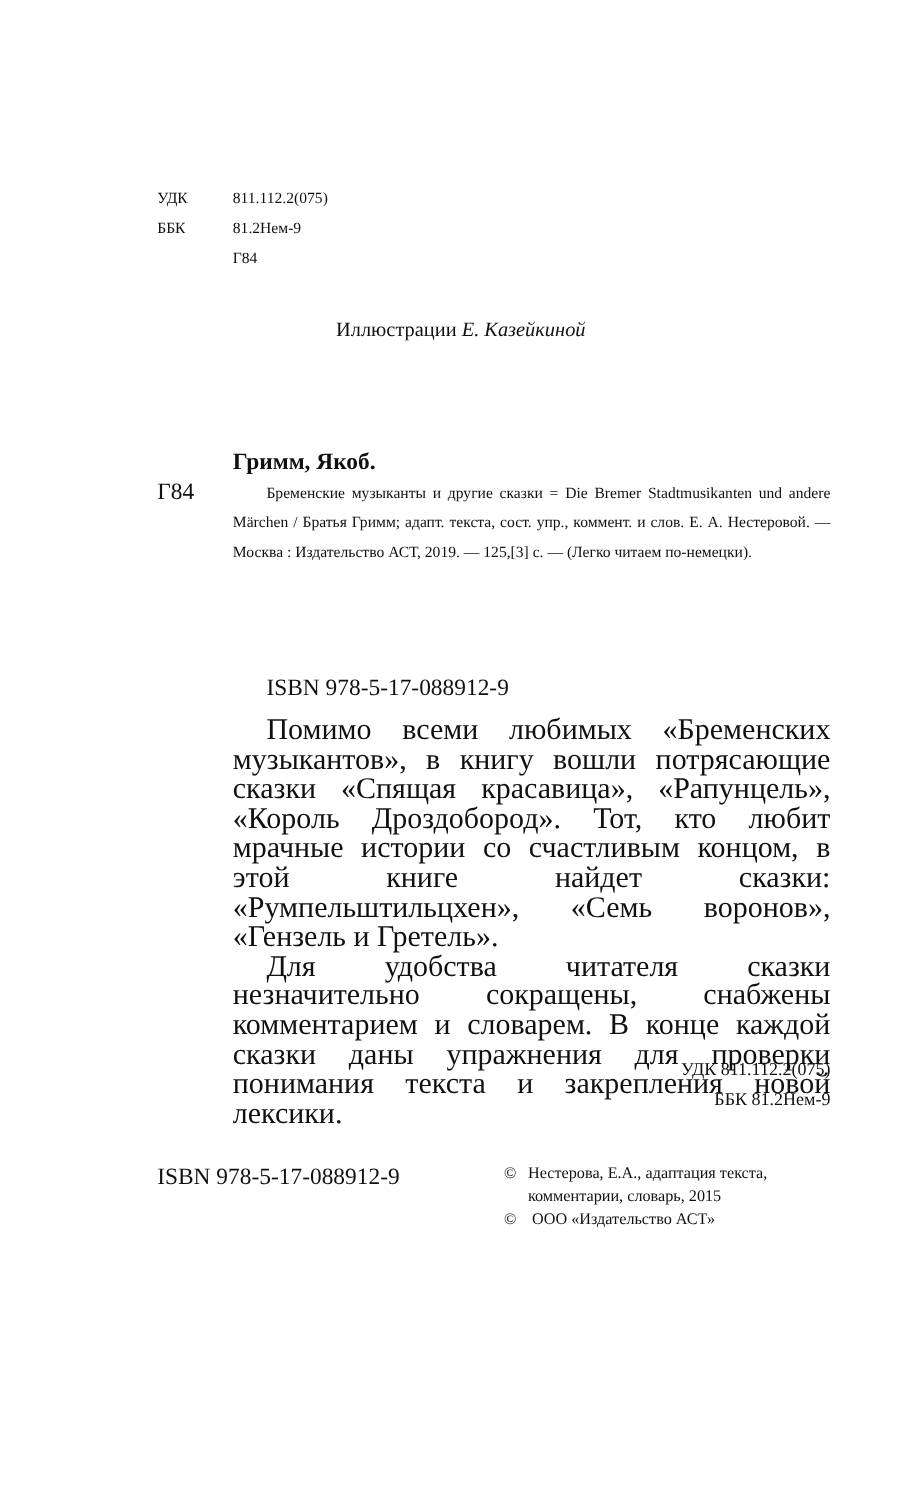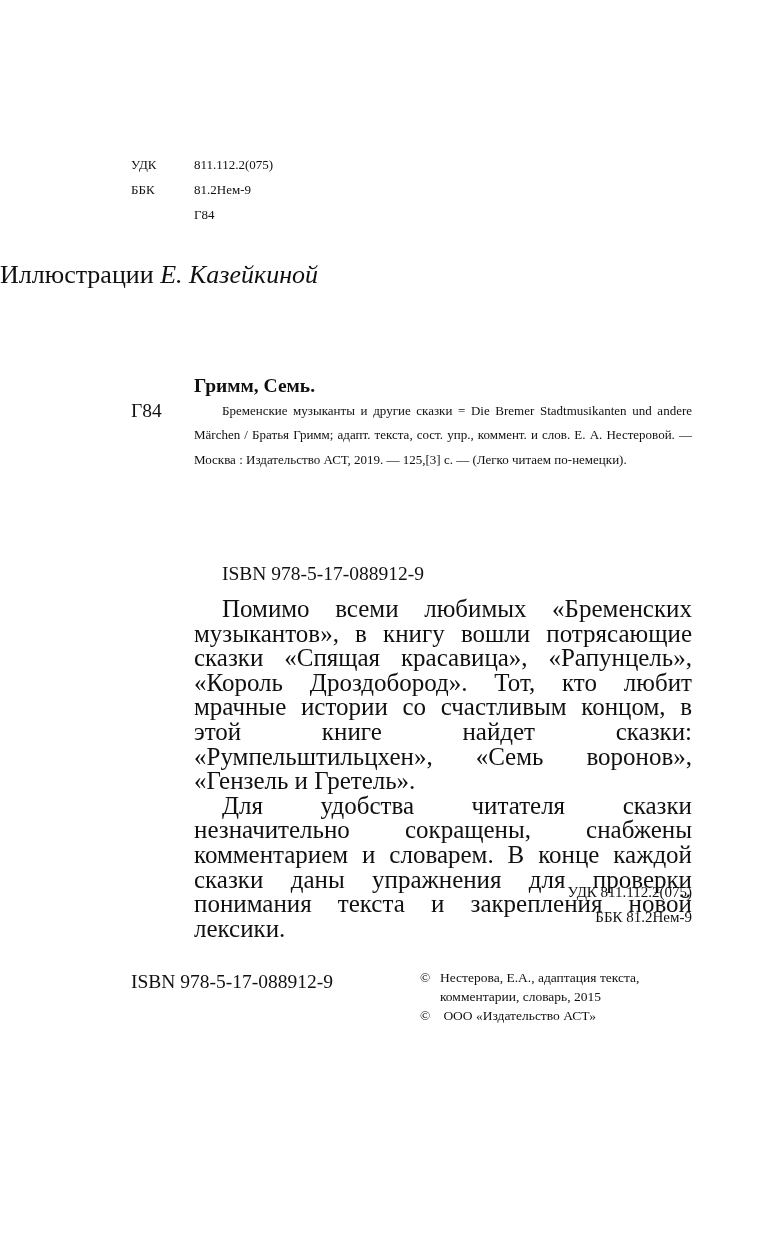--- a/index.html
+++ b/index.html
@@ -45,21 +45,22 @@
   }
   .classification .val {
     flex: 1 1 auto;
   }
 
   .illustrations {
     position: absolute;
     left: 0;
     right: 0;
     top: 262px;
-    font-size: 26px;
+    text-align: center;
+    font-size: 17px;
     line-height: 26px;
   }
   .illustrations .roman { font-style: normal; }
   .illustrations .italic { font-style: italic; }
 
   .record {
     position: absolute;
     left: 131px;
     top: 374px;
     width: 561px;
@@ -181,21 +182,21 @@
       <span class="lbl"></span>
       <span class="val">Г84</span>
     </div>
   </div>
 
   <div class="illustrations">
     <span class="roman">Иллюстрации</span><span> </span><span class="italic">Е. Казейкиной</span>
   </div>
 
   <div class="record">
-    <div class="record-author">Гримм, Семь.</div>
+    <div class="record-author">Гримм, Якоб.</div>
     <div class="record-body-wrap">
       <div class="record-index">Г84</div>
       <div class="record-body">Бременские музыканты и другие сказки = Die Bremer Stadtmusikanten und andere Märchen / Братья Гримм; адапт. текста, сост. упр., коммент. и слов. Е. А. Нестеровой. — Москва : Издательство АСТ, 2019. — 125,[3] с. — (Легко читаем по-немецки).</div>
     </div>
   </div>
 
   <div class="isbn-main">ISBN 978-5-17-088912-9</div>
 
   <div class="annotation">
     <p>Помимо всеми любимых «Бременских музыкантов», в книгу вошли потрясающие сказки «Спящая красавица», «Рапунцель», «Король Дроздобород». Тот, кто любит мрачные истории со счастливым концом, в этой книге найдет сказки: «Румпельштильцхен», «Семь воронов», «Гензель и Гретель».</p>

